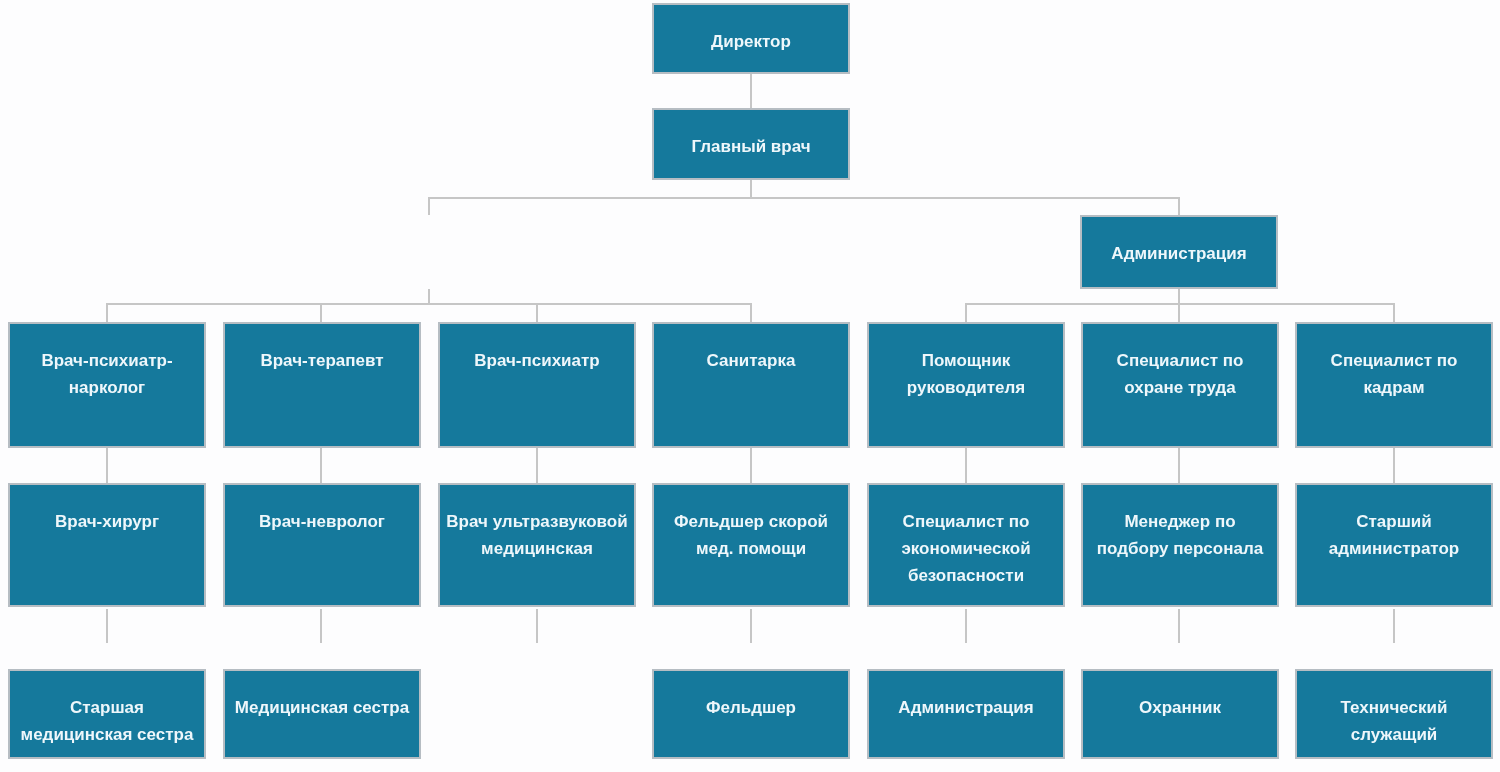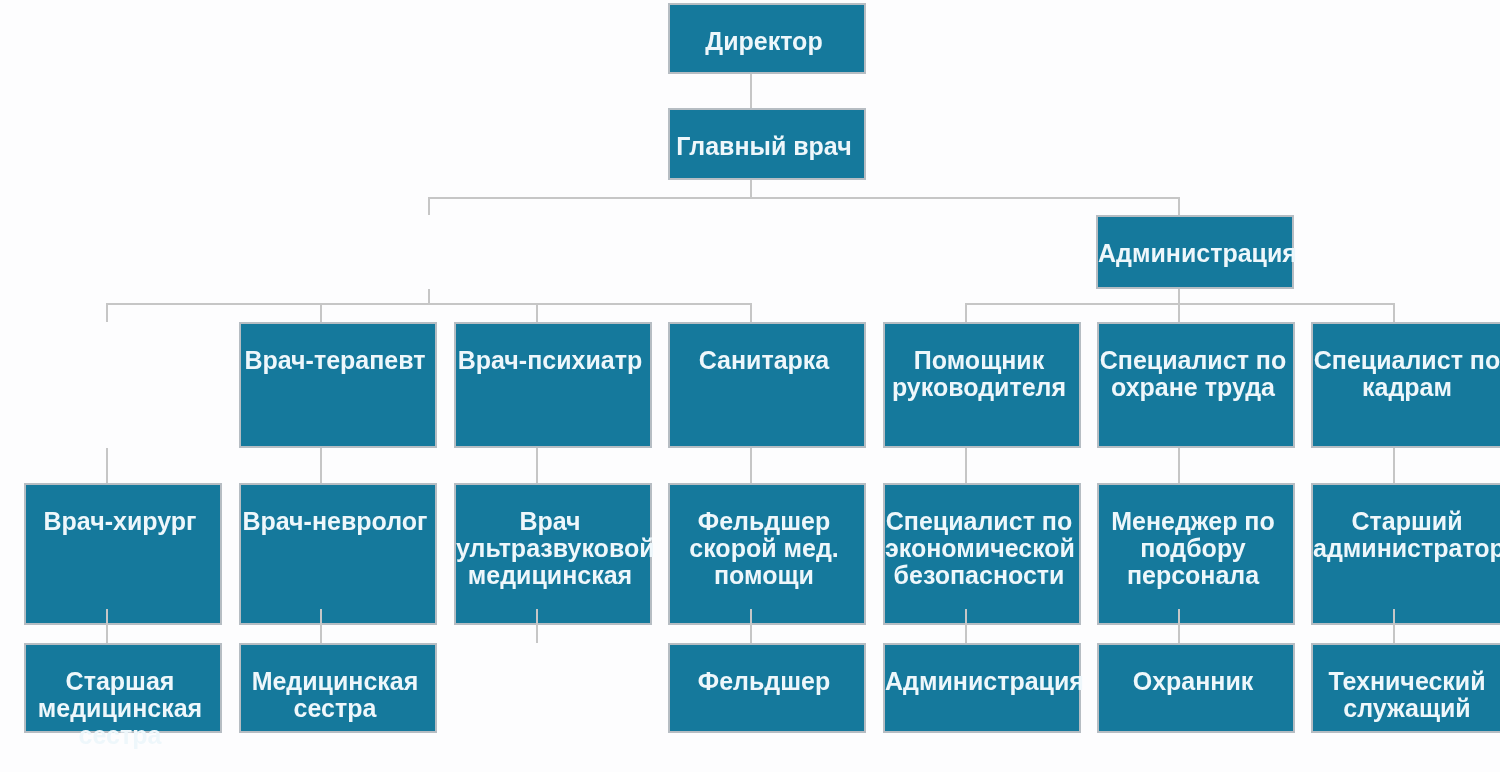--- a/index.html
+++ b/index.html
@@ -16,32 +16,31 @@
     overflow: hidden;
   }
   .node {
     position: absolute;
     box-sizing: border-box;
     width: 198px;
     background: #15799c;
     border: 2px solid #b6bdc3;
     color: #eef7fb;
     font-weight: bold;
-    font-size: 25px;
+    font-size: 17px;
     line-height: 27px;
     text-align: center;
-    padding: 23px 6px 0 0;
-    margin-left: 16px;
+    padding: 23px 6px 0 6px;
   }
   .r1 { top: 3px;   height: 71px; }
   .r2 { top: 108px; height: 72px; }
   .r3 { top: 215px; height: 74px; }
   .r4 { top: 322px; height: 126px; }
-  .r5 { top: 483px; height: 142px; }
-  .r6 { top: 643px; height: 90px; }
+  .r5 { top: 483px; height: 124px; }
+  .r6 { top: 669px; height: 90px; }
   .v {
     position: absolute;
     width: 2px;
     background: #c6c6c6;
   }
   .h {
     position: absolute;
     height: 2px;
     background: #c6c6c6;
   }
@@ -49,20 +48,21 @@
 </head>
 <body>
 
 <div class="stage">
 
   <div class="node r1" style="left:652px">Директор</div>
   <div class="node r2" style="left:652px">Главный врач</div>
 
   <div class="node r3" style="left:1080px">Администрация</div>
 
+  <div class="node r4" style="left:8px">Врач-психиатр-нарколог</div>
   <div class="node r4" style="left:223px">Врач-терапевт</div>
   <div class="node r4" style="left:438px">Врач-психиатр</div>
   <div class="node r4" style="left:652px">Санитарка</div>
   <div class="node r4" style="left:867px">Помощник руководителя</div>
   <div class="node r4" style="left:1081px">Специалист по охране труда</div>
   <div class="node r4" style="left:1295px">Специалист по кадрам</div>
 
   <div class="node r5" style="left:8px">Врач-хирург</div>
   <div class="node r5" style="left:223px">Врач-невролог</div>
   <div class="node r5" style="left:438px">Врач ультразвуковой медицинская</div>

